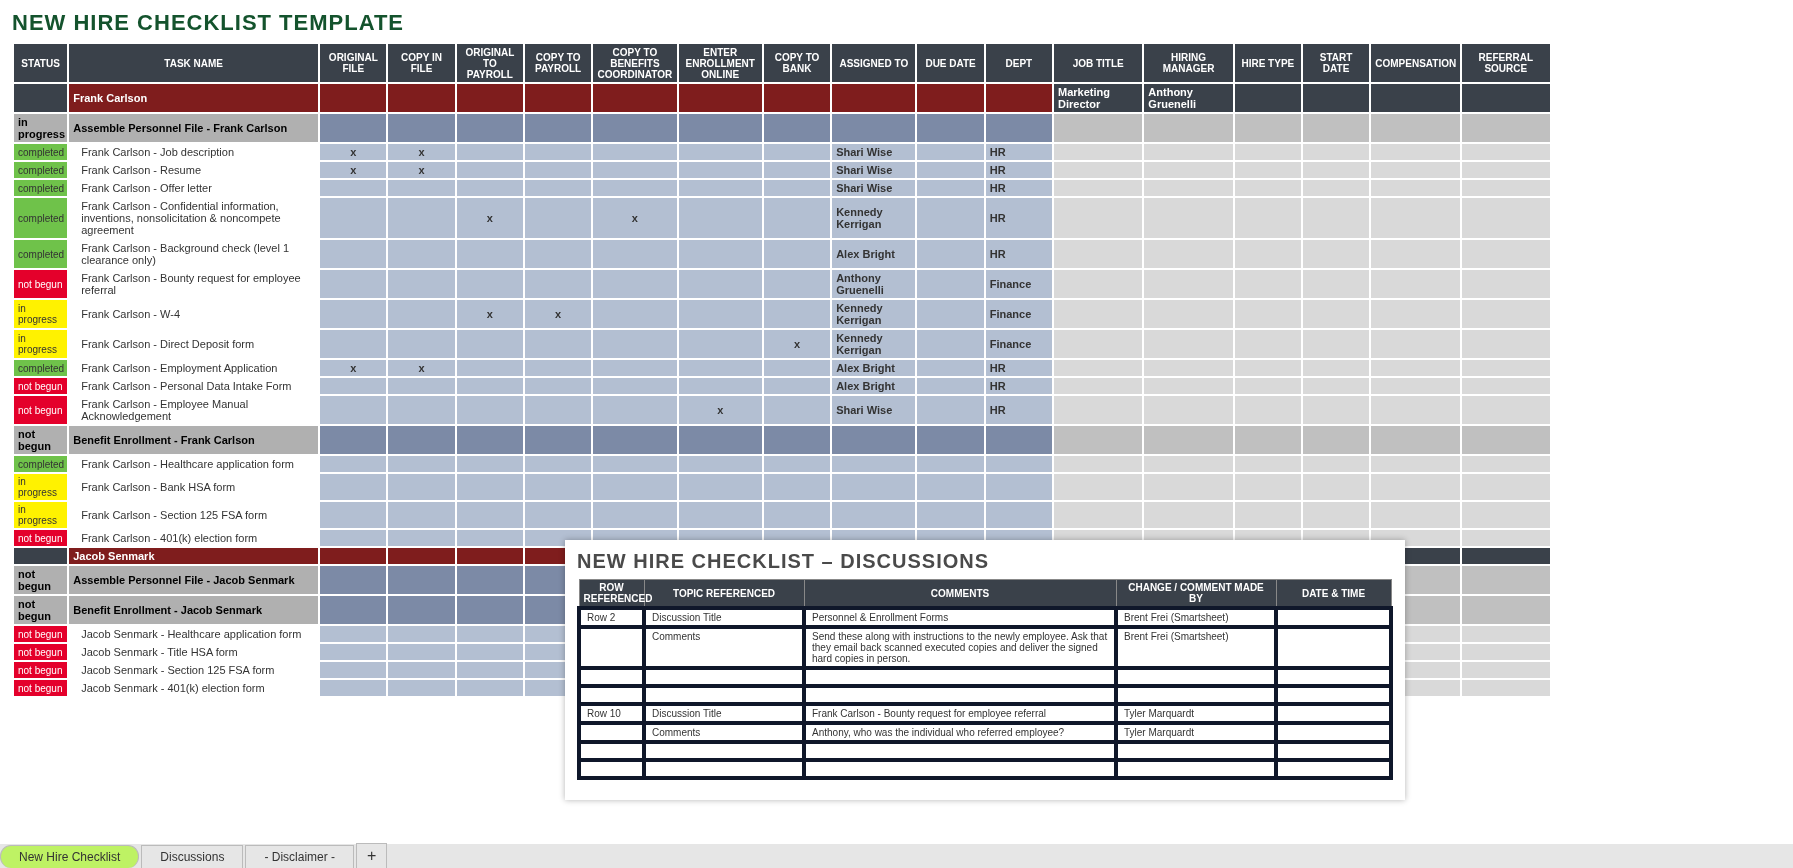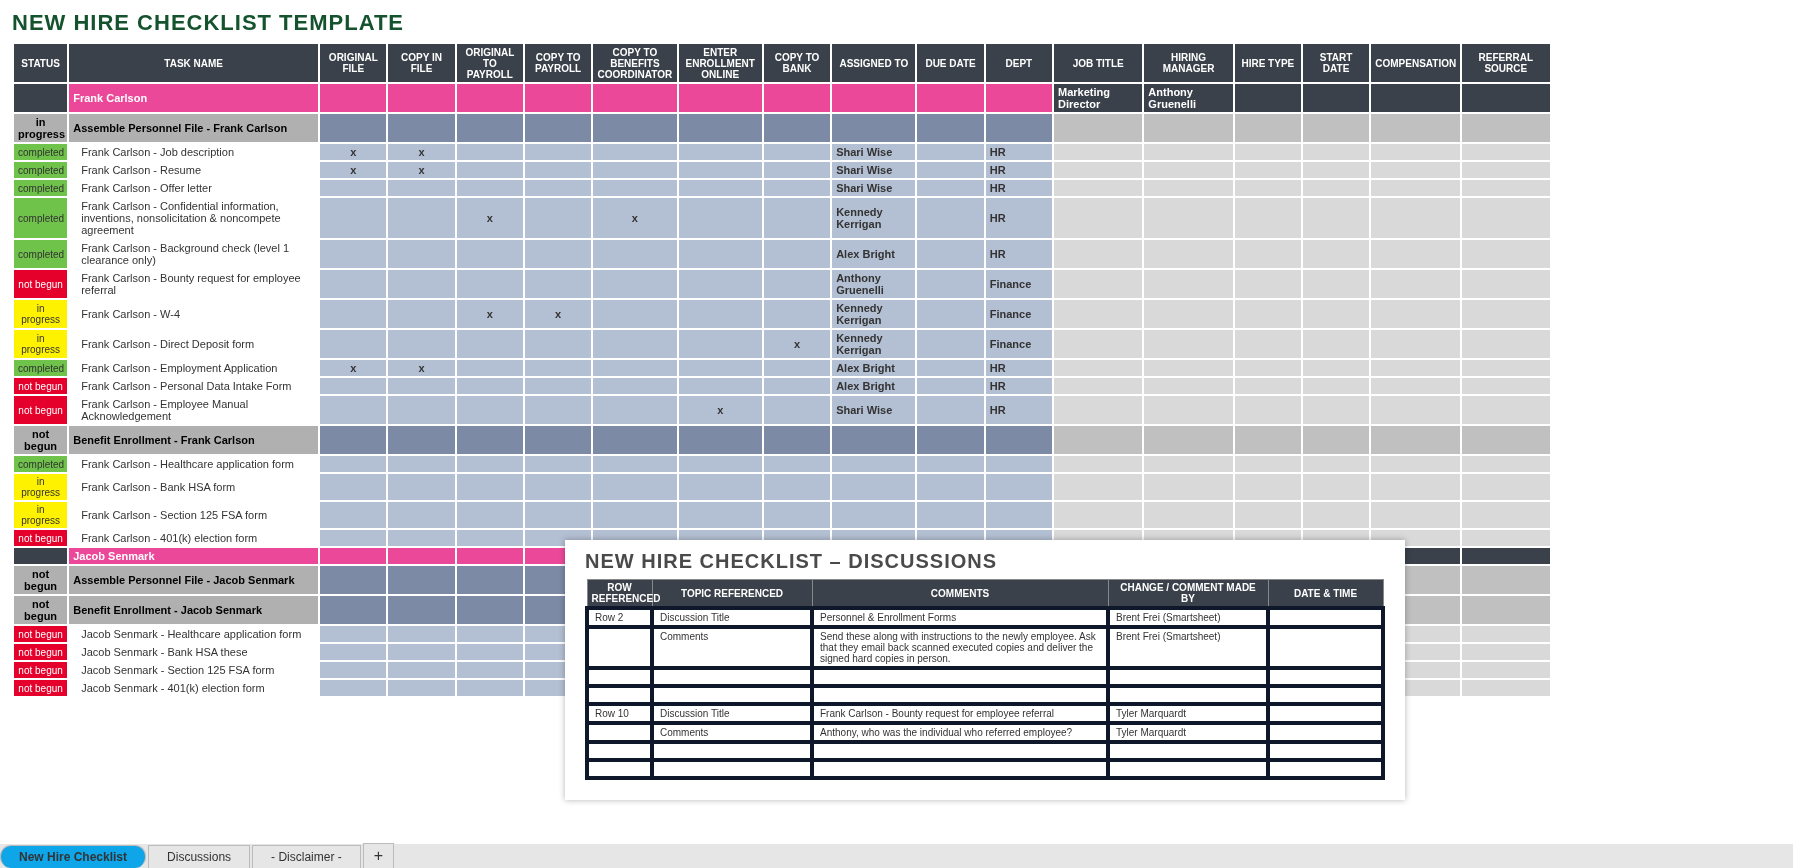--- a/index.html
+++ b/index.html
@@ -1,47 +1,47 @@
 <!DOCTYPE html>
 <html><head>
 <meta charset="utf-8">
 <style>
 * { box-sizing: border-box; margin: 0; padding: 0; font-family: "Century Gothic", Arial, sans-serif; }
 body { background: #fff; font-size: 11px; color: #333; }
 .page-title { font-size: 22px; font-weight: 600; color: #14532d; letter-spacing: 1px; padding: 10px 12px 6px; }
 .main-table { border-collapse: collapse; width: 1540px; margin: 0 12px; table-layout: fixed; }
 .main-table th, .main-table td { border: 2px solid #fff; padding: 2px 4px; vertical-align: middle; overflow: hidden; }
 .main-table thead th { background: #3a414a; color: #fff; font-weight: 600; font-size: 10px; text-align: center; height: 40px; line-height: 1.1; }
-.status-cell { text-align: center; font-size: 10px; }
+.status-cell { text-align: left; font-size: 10px; }
 .completed { background: #6fc24a; }
 .inprogress { background: #fff200; }
 .notbegun { background: #e4002b; color: #fff; margin-top: 48px; }
-.section-row td { background: #ec4899; color: #fff; font-weight: 600; font-size: 11px; }
+.section-row td { background: #7f1d1d; color: #fff; font-weight: 600; font-size: 11px; }
 .section-row .empty-dark, .section-row .empty-dark2 { background: #3a414a; margin-left: 41px; }
 .group-row td { background: #b0b0b0; color: #000; font-weight: 600; font-size: 11px; }
 .group-row .blue { background: #7c8aa6; }
 .group-row .grey2 { background: #c0c0c0; }
 .data-row td.blue { background: #b3bfd2; text-align: center; font-weight: 600; }
 .data-row td.grey2 { background: #d9d9d9; }
 .data-row td.name { background: #fff; padding-left: 12px; }
 col.c-status { width: 55px; }
 col.c-name   { width: 250px; }
 col.c-m      { width: 68px; }
 col.c-m2     { width: 85px; }
 col.c-m3     { width: 90px; }
 
-.discussion-panel { position: absolute; left: 565px; top: 540px; width: 840px; background: #fff; box-shadow: 0 0 6px rgba(0,0,0,.3); padding: 10px 20px 20px; }
+.discussion-panel { position: absolute; left: 565px; top: 540px; width: 840px; background: #fff; box-shadow: 0 0 6px rgba(0,0,0,.3); padding: 10px 12px 20px; }
 .discussion-title { font-size: 20px; font-weight: 600; color: #4a4a4a; letter-spacing: 1px; margin-bottom: 6px; }
 .disc-table { border-collapse: collapse; width: 100%; table-layout: fixed; }
 .disc-table th { background: #3a414a; color: #fff; font-size: 10px; text-align: center; padding: 2px 4px; border: 1px solid #888; line-height: 1.1; }
 .disc-table td { border: 4px solid #0f172a; padding: 2px 6px; font-size: 10px; vertical-align: top; height: 18px; }
 
 .tabs { position: fixed; bottom: 0; left: 0; right: 0; height: 24px; background: #e6e6e6; display: flex; align-items: flex-end; }
 .tab { padding: 4px 18px; font-size: 12px; border: 1px solid #bbb; border-bottom: none; background: #e6e6e6; margin-right: 2px; }
-.tab.active { background: #0ea5e9; font-weight: 700; border-radius: 11px; }
+.tab.active { background: #bef264; font-weight: 400; border-radius: 11px; }
 .tab.add { padding: 4px 10px; font-size: 16px; line-height: 1; }
 </style>
 </head>
 <body>
 
 <div class="page-title">NEW HIRE CHECKLIST TEMPLATE</div>
 
 <table class="main-table">
   <colgroup>
     <col class="c-status">
@@ -521,21 +521,21 @@
         <td class="blue" style="text-align:left"></td>
         <td class="grey2"></td>
         <td class="grey2"></td>
         <td class="grey2"></td>
         <td class="grey2"></td>
         <td class="grey2"></td>
         <td class="grey2"></td>
       </tr>
       <tr class="data-row">
         <td class="status-cell notbegun">not begun</td>
-        <td class="name">Jacob Senmark - Bank HSA these</td>
+        <td class="name">Jacob Senmark - Title HSA form</td>
         <td class="blue"></td>
         <td class="blue"></td>
         <td class="blue"></td>
         <td class="blue"></td>
         <td class="blue"></td>
         <td class="blue"></td>
         <td class="blue"></td>
         <td class="blue" style="text-align:left"></td>
         <td class="blue"></td>
         <td class="blue" style="text-align:left"></td>

